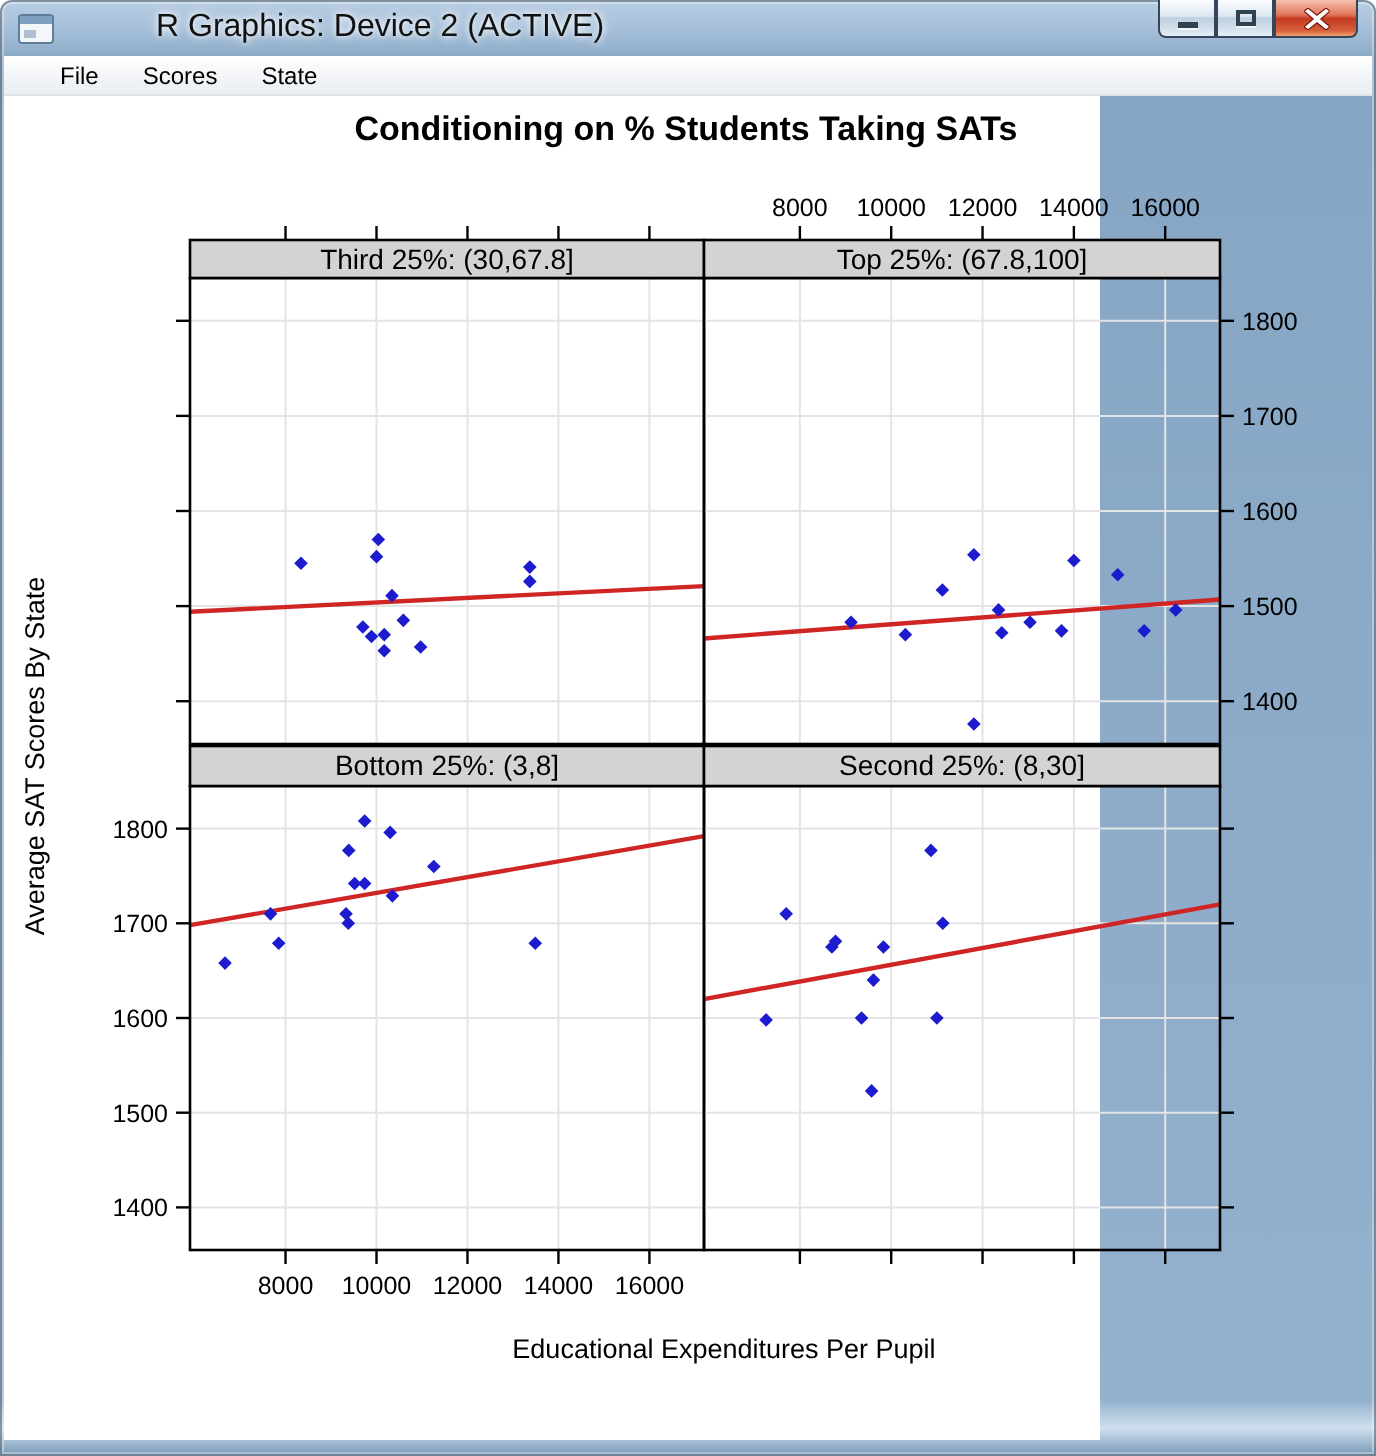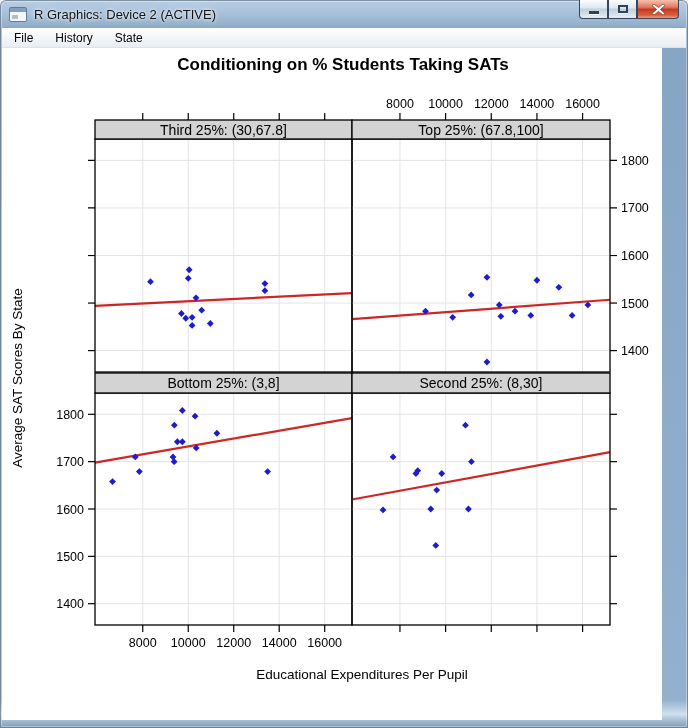--- a/index.html
+++ b/index.html
@@ -6,39 +6,39 @@
   .window {
     position:relative; width:688px; height:728px; box-sizing:border-box;
     border-radius:6px 6px 0 0; overflow:hidden;
     background:linear-gradient(180deg,#b9cee4 0px,#a7c0da 14px,#8fadc9 27px,#86a5c4 28px,#93b1cd 700px,#cfe0ee 714px,#7e9cba 727px);
     box-shadow: inset 0 0 0 1px rgba(60,80,100,.55), inset 0 0 0 2px rgba(255,255,255,.35);
   }
   .titlebar { position:absolute; top:0; left:0; right:0; height:28px; display:flex; align-items:center; padding-left:9px; gap:7px; }
   .win-icon { width:16px; height:13px; background:#f4f7fa; border:1px solid #5f7read; border:1px solid #5f7d9b; border-radius:2px; position:relative; flex:0 0 auto; }
   .win-icon::before { content:""; position:absolute; left:0; top:0; right:0; height:4px; background:#7f9fc0; }
   .win-icon::after { content:""; position:absolute; left:2px; bottom:2px; width:6px; height:4px; background:#aebfd2; }
-  .title-text { font-size:13px; color:#111; text-shadow:0 0 3px rgba(255,255,255,.95), 0 0 6px rgba(255,255,255,.8); }
+  .title-text { font-size:16px; color:#111; text-shadow:0 0 3px rgba(255,255,255,.95), 0 0 6px rgba(255,255,255,.8);margin-left:44px; }
   .win-buttons { position:absolute; top:0; right:9px; display:flex; }
   .win-btn {
     width:29px; height:19px; box-sizing:border-box; border:1px solid #36465a; border-top:none;
     background:linear-gradient(180deg,#fbfdfe,#dde7f0 45%,#bfcfdf 50%,#e3edf5);
     display:flex; align-items:center; justify-content:center; padding:0; cursor:default;
   }
   .win-btn:first-child { border-radius:0 0 0 4px; }
   .win-btn.close { width:42px; border-radius:0 0 4px 0;
     background:linear-gradient(180deg,#f6c1ae,#e0795f 40%,#c43a22 52%,#d8603c 85%,#f0a070); }
   .glyph-min { width:10px; height:3px; background:#30414f; box-shadow:0 1px 0 rgba(255,255,255,.7); margin-top:7px; }
   .glyph-max { width:10px; height:8px; box-sizing:border-box; border:2px solid #30414f; background:transparent; box-shadow:0 1px 0 rgba(255,255,255,.6); }
   .menubar {
     position:absolute; top:28px; left:2px; width:684px; height:20px; box-sizing:border-box;
     background:linear-gradient(180deg,#ffffff,#f2f4f7 60%,#e9edf2);
-    border-bottom:1px solid #dfe3e8; display:flex; align-items:center; padding-left:12px; gap:22px;
+    border-bottom:1px solid #dfe3e8; display:flex; align-items:center; padding-left:28px; gap:22px;
   }
   .menu-item { font-size:12px; color:#000; }
-  .client { position:absolute; top:48px; left:2px; width:660px; height:672px; background:#fff; }
+  .client { position:absolute; top:48px; left:2px; width:548px; height:672px; background:#fff; }
   svg { font-family:"Liberation Sans",sans-serif; }
   .chart-title { font-size:17px; font-weight:bold; fill:#000; }
   .axis-label { font-size:13.5px; fill:#000; }
 </style>
 </head>
 <body>
 
 <div class="window">
   <div class="titlebar">
     <span class="win-icon"></span>
@@ -52,21 +52,21 @@
         <span class="glyph-max"></span>
       </button>
     <button class="win-btn close">
       <svg width="13" height="11" viewBox="0 0 13 11">
         <path d="M2 0 L6.5 3.6 L11 0 L13 1.6 L8.4 5.5 L13 9.4 L11 11 L6.5 7.4 L2 11 L0 9.4 L4.6 5.5 L0 1.6 Z" fill="#ffffff" stroke="#7a1608" stroke-width="0.6"></path>
       </svg>
     </button>
   </div>
   <div class="menubar">
     <span class="menu-item">File</span>
-    <span class="menu-item">History</span>
+    <span class="menu-item">Scores</span>
     <span class="menu-item">State</span>
   </div>
   <div class="client">
     <svg id="plot-svg" width="684" height="672" viewBox="0 0 684 672">
       <text class="chart-title" x="341" y="22" text-anchor="middle">Conditioning on % Students Taking SATs</text>
       <text class="axis-label" transform="translate(20,330) rotate(-90)" text-anchor="middle">Average SAT Scores By State</text>
       <text class="axis-label" x="360" y="631" text-anchor="middle">Educational Expenditures Per Pupil</text>
       <g id="panels">
           <g>
             <g>

